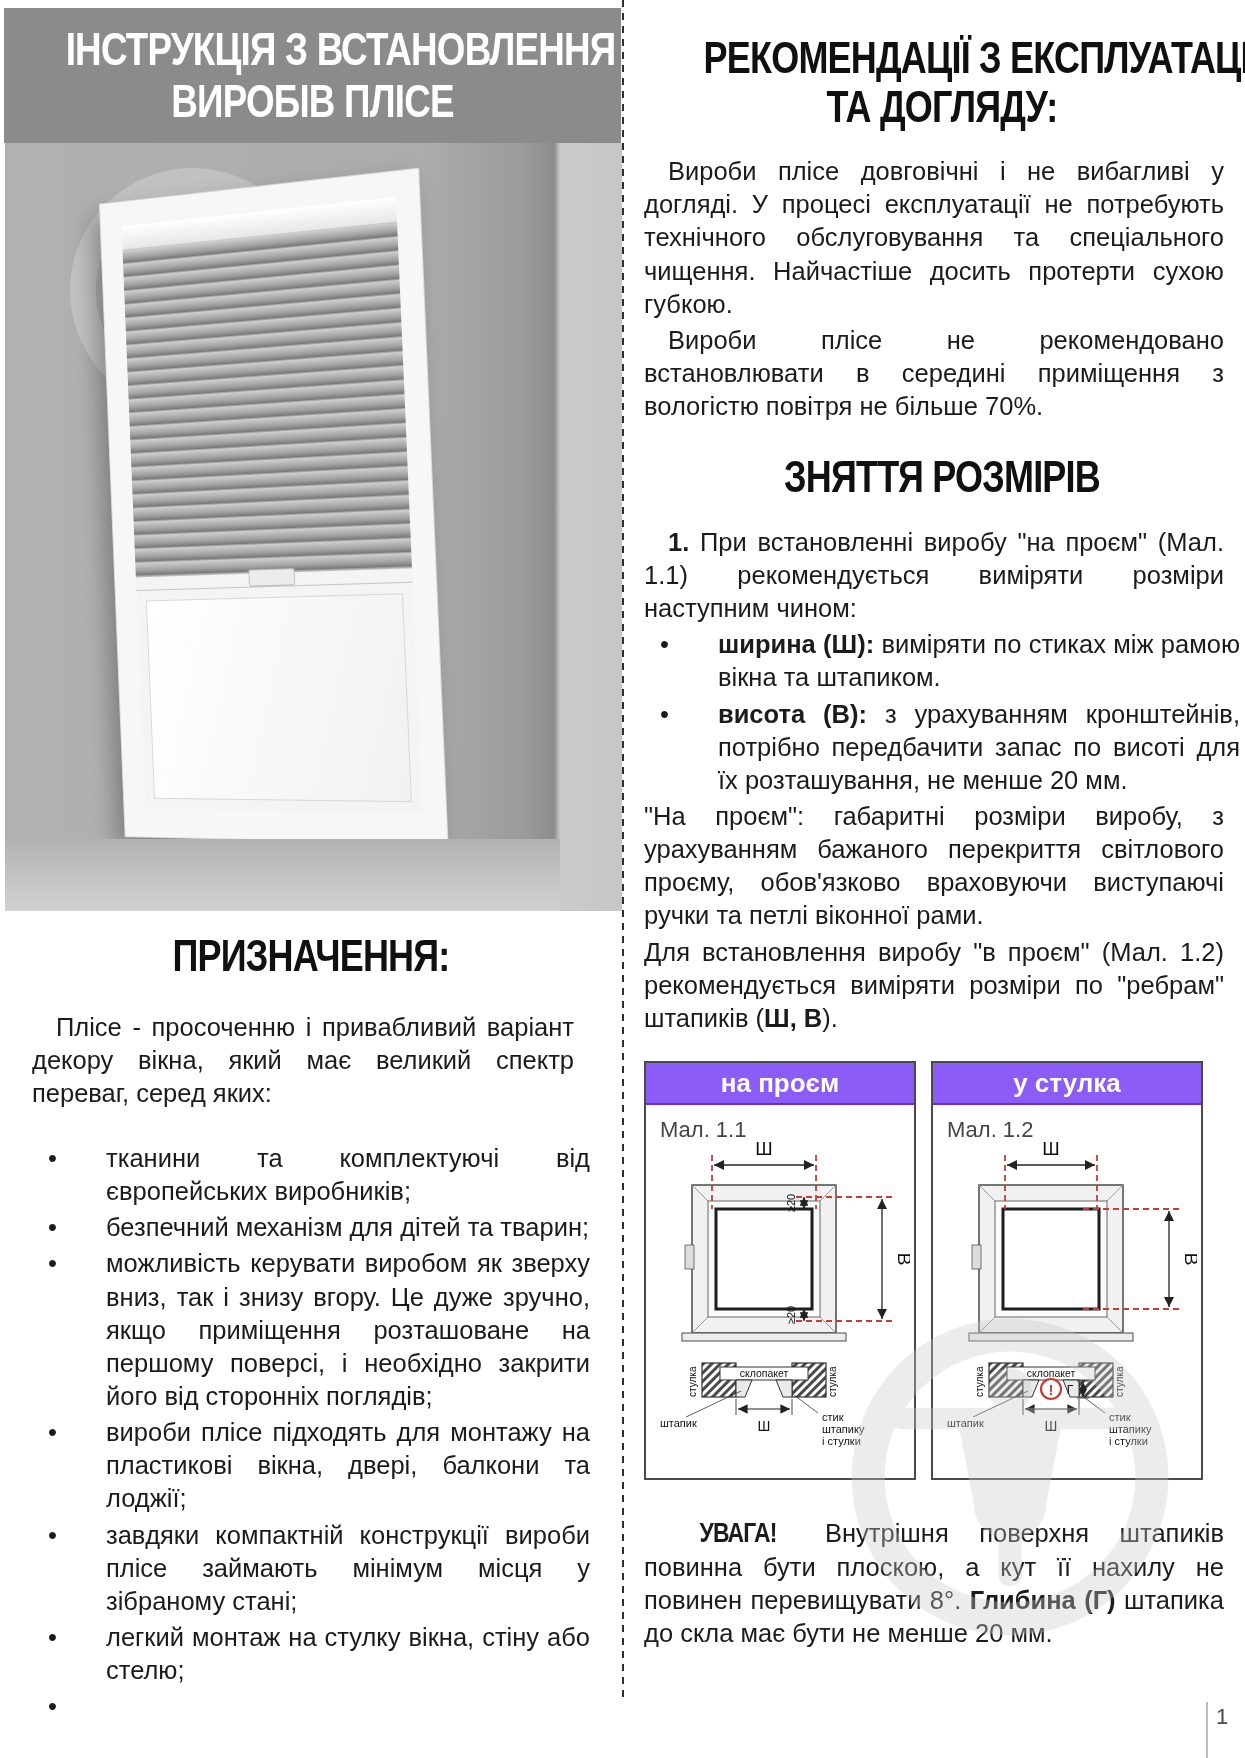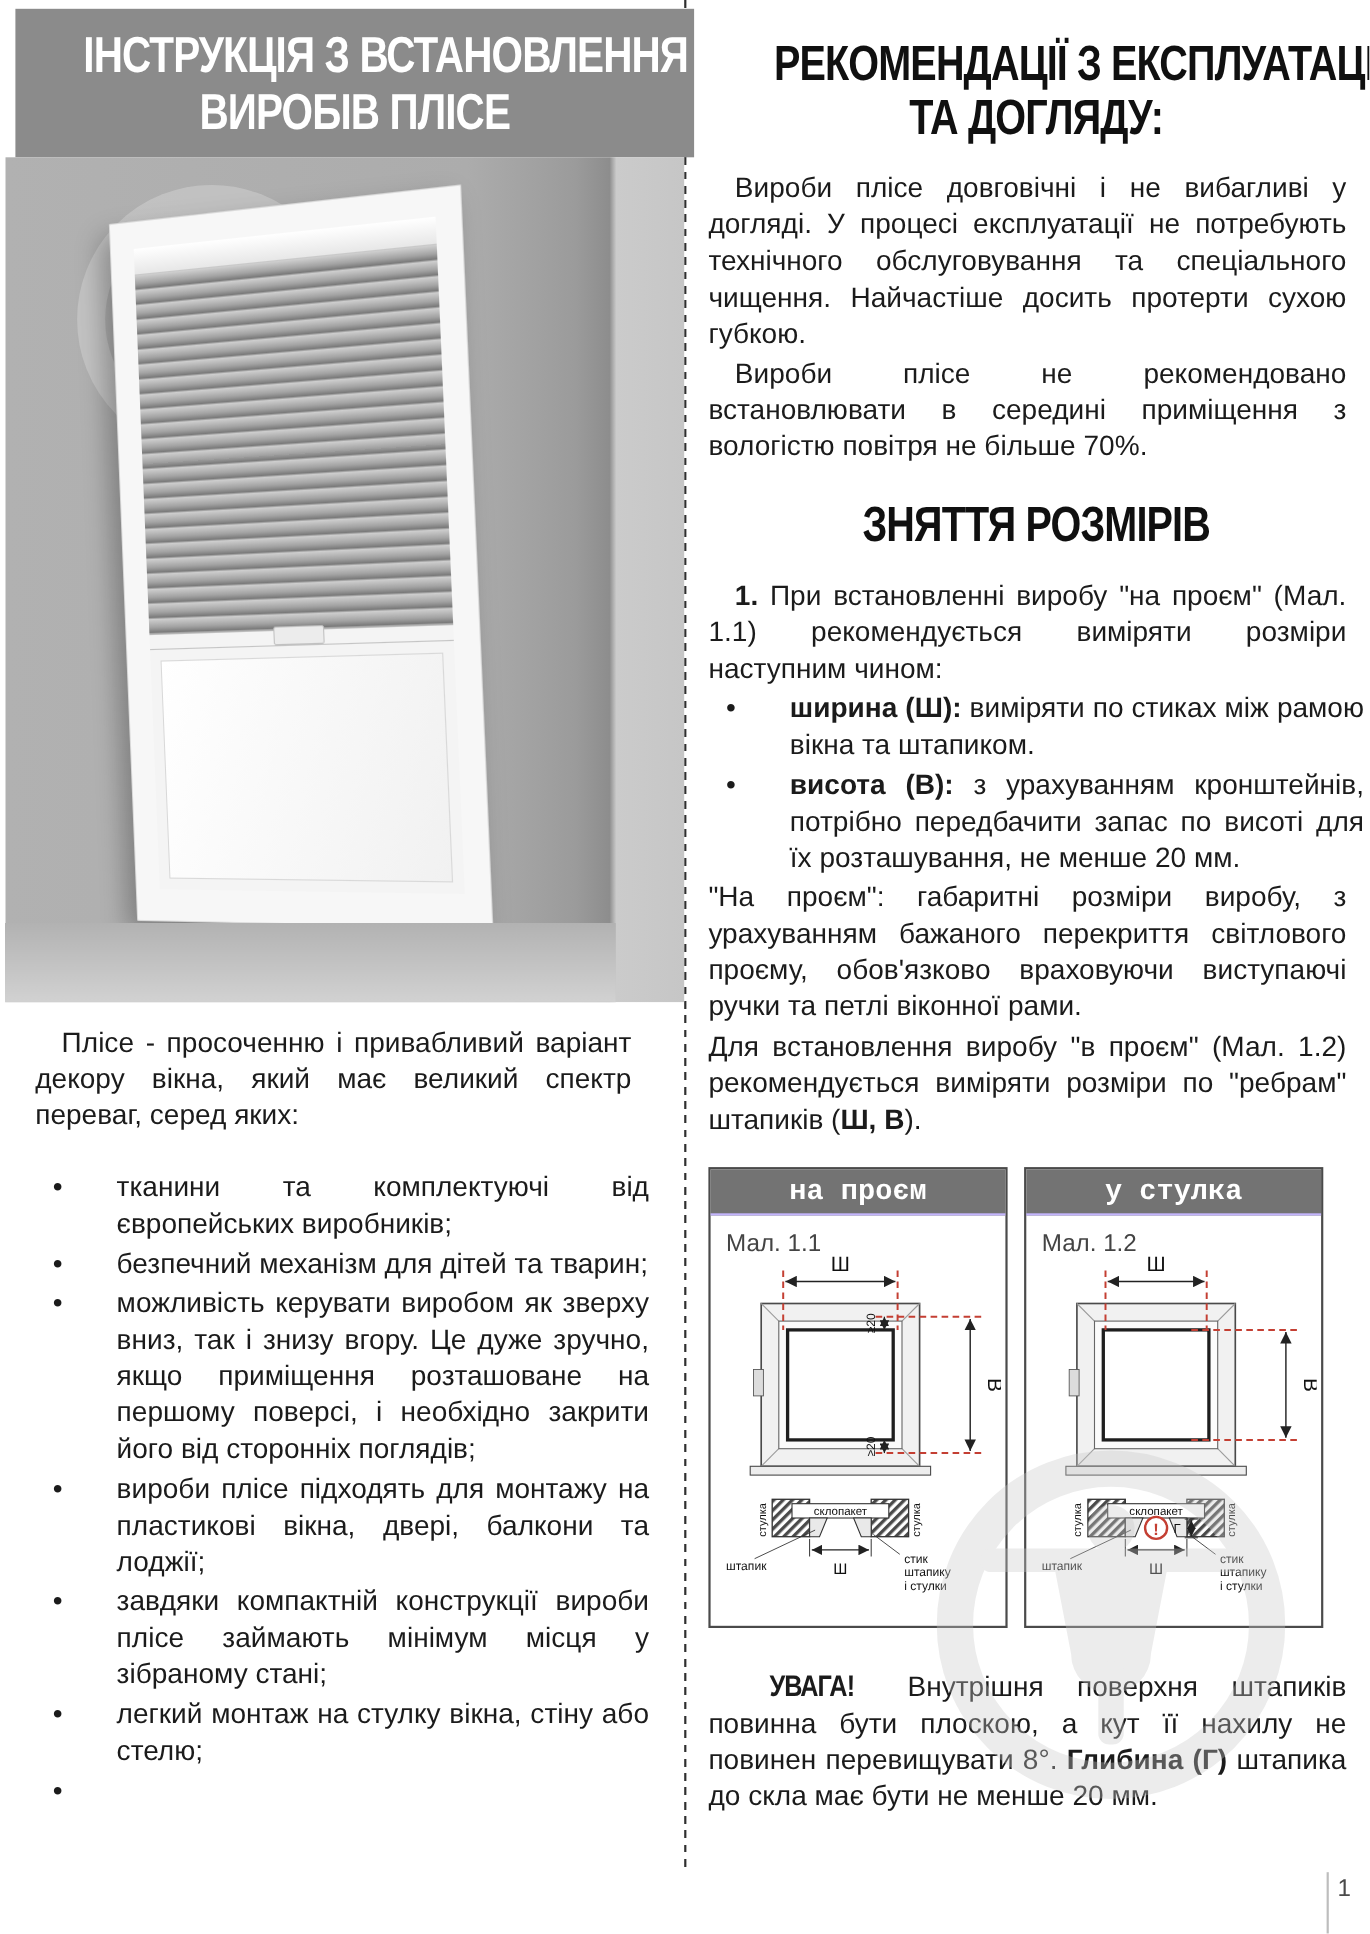--- a/index.html
+++ b/index.html
@@ -2,21 +2,21 @@
 <html><head>
 <meta charset="utf-8">
 <style>
   html,body{margin:0;padding:0;background:#fff;}
   .page{position:relative;width:1245px;height:1758px;background:#fff;overflow:hidden;
         font-family:"Liberation Sans",sans-serif;color:#1b1b1b;}
   
   .divider{position:absolute;left:622px;top:0;width:2px;height:1702px;
            background:repeating-linear-gradient(180deg,#2f2f2f 0 7px,transparent 7px 13px);}
   
-  .banner{position:absolute;left:14px;top:8px;width:617px;height:135px;background:#8b8b8b;
+  .banner{position:absolute;left:4px;top:8px;width:617px;height:135px;background:#8b8b8b;
           display:flex;flex-direction:column;justify-content:center;text-align:center;}
   .banner .bl{display:block;color:#fff;font-weight:bold;font-size:46px;line-height:1.12;
               letter-spacing:-1px;transform:scaleX(.8);transform-origin:50% 50%;white-space:nowrap;}
   
   .hcond{display:block;font-weight:bold;color:#101010;letter-spacing:-1px;
          transform:scaleX(.8);transform-origin:50% 50%;white-space:nowrap;}
   .sect-title{text-align:center;font-size:45px;line-height:1.08;margin:0;}
   
   .photo{position:absolute;left:5px;top:143px;width:617px;height:768px;overflow:hidden;
          background:linear-gradient(90deg,#b1b1b1 0%,#acacac 68%,#9b9b9b 84%,#8d8d8d 89%,#cbcbcb 90%,#c6c6c6 100%);}
@@ -48,22 +48,22 @@
   .li{display:flex;margin-bottom:3px;}
   .li .dot{flex:0 0 58px;padding-left:16px;font-size:25.5px;line-height:1.3;}
   .li .t{flex:1;font-size:25.5px;line-height:1.3;text-align:justify;}
   
   .rcol{position:absolute;left:644px;top:34px;width:596px;z-index:1;}
   .rcol .sect-title{margin-bottom:24px;}
   .mtitle{margin-top:30px;margin-bottom:26px;}
   
   .figrow{display:flex;gap:15px;margin-top:26px;}
   .figbox{width:268px;border:2px solid #4a4a4a;background:#fff;}
-  .fighead{height:40px;background:#737373;border-bottom:2px solid #c4b5fd;color:#fff;
-           font-weight:bold;font-size:26px;display:flex;align-items:center;justify-content:center;font-family:Liberation Mono, monospace;}
+  .fighead{height:40px;background:#8b5cf6;border-bottom:2px solid #6d28d9;color:#fff;
+           font-weight:bold;font-size:26px;display:flex;align-items:center;justify-content:center;}
   .figsvg{display:block;width:264px;height:373px;font-family:"Liberation Sans",sans-serif;}
   
   .attention{margin-top:36px;}
   .attn-label{display:inline-block;font-weight:bold;letter-spacing:-1px;transform:scaleX(.85);
               transform-origin:0 50%;font-size:27px;}
   
   .pageline{position:absolute;left:1206px;top:1702px;width:2px;height:56px;background:#bdbdbd;}
   .pagenum{position:absolute;left:1216px;top:1704px;font-size:22px;color:#4a4a4a;}
   b{font-weight:bold;}
 </style>
@@ -94,20 +94,23 @@
         <div class="bottomrail">
           <div class="handle"></div>
         </div>
         <div class="glass"></div>
       </div>
     </div>
     <div class="sill"></div>
   </div>
 
   <section class="purpose">
+    <h2 class="sect-title">
+        <span class="hcond">ПРИЗНАЧЕННЯ:</span>
+      </h2>
     <p class="p">Плісе - просоченню і привабливий варіант декору вікна, який має великий спектр переваг, серед яких:</p>
     <div class="list">
       <div class="li">
           <span class="dot">•</span>
           <div class="t">тканини та комплектуючі від європейських виробників;</div>
         </div>
       <div class="li">
           <span class="dot">•</span>
           <div class="t">безпечний механізм для дітей та тварин;</div>
         </div>

